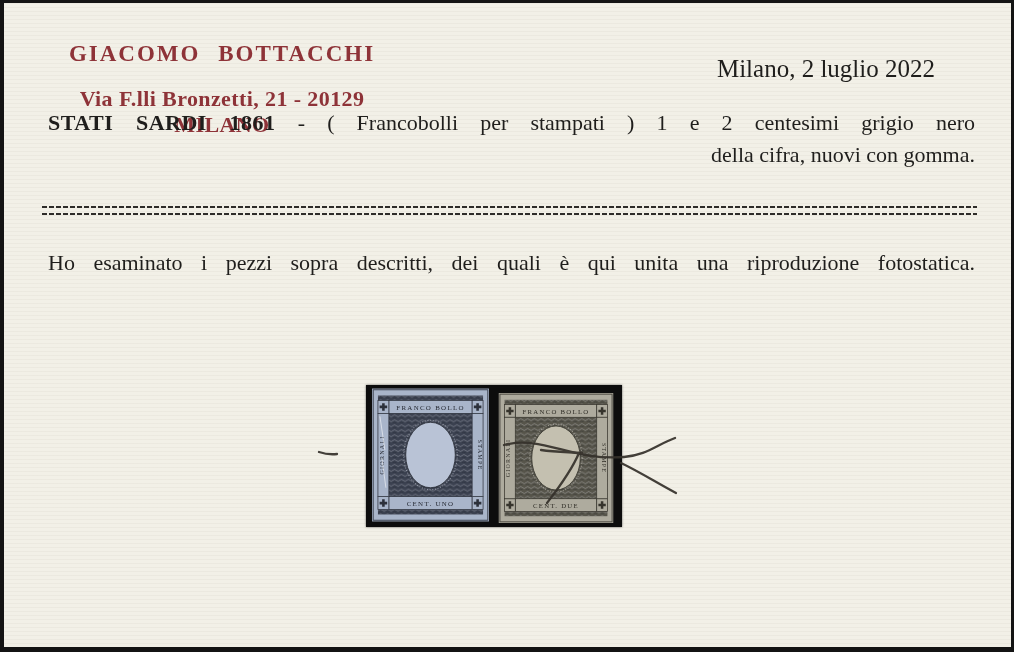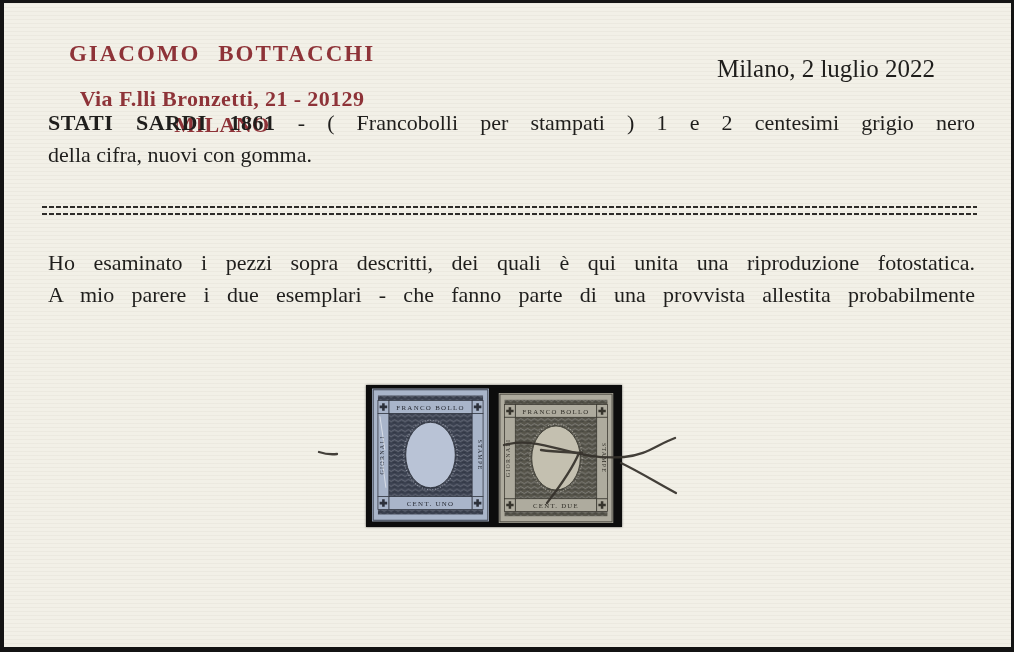--- a/index.html
+++ b/index.html
@@ -36,21 +36,21 @@
   }
   .date-line{
     position:absolute; right:76px; top:52px;
     font-size:25px;
   }
   .para{
     position:absolute; left:44px; right:36px;
     font-size:22px; line-height:32px;
   }
   .para .jline{ text-align:justify; text-align-last:justify; white-space:nowrap; }
-  .para .lline{ text-align:left; }
+  .para .lline{ text-align:right; }
   .para1{ top:104px; }
   .para2{ top:220px;margin-top:24px; }
   .bold-lead{ font-weight:bold; letter-spacing:0.5px; }
   .divider{
     position:absolute; left:38px; right:34px; top:203px; height:9px;
     background:
       repeating-linear-gradient(90deg,#2e2c29 0px,#2e2c29 5px,rgba(0,0,0,0) 5px,rgba(0,0,0,0) 7px) top left / 100% 2px no-repeat,
       repeating-linear-gradient(90deg,#2e2c29 0px,#2e2c29 5px,rgba(0,0,0,0) 5px,rgba(0,0,0,0) 7px) bottom left / 100% 2px no-repeat;
   }
   .stamps-area{
@@ -81,21 +81,20 @@
 
   <div class="para para1">
     <div class="jline"><span class="bold-lead">STATI SARDI 1861</span><span> - ( Francobolli per stampati ) 1 e 2 centesimi grigio nero</span></div>
     <div class="lline">della cifra, nuovi con gomma.</div>
   </div>
 
   <div class="divider"></div>
 
   <div class="para para2">
     <div class="jline">Ho esaminato i pezzi sopra descritti, dei quali è qui unita una riproduzione fotostatica.</div>
-    <div class="jline">A mio parere i due esemplari - che fanno parte di una provvista allestita probabilmente</div>
   </div>
 
   <div class="stamps-area">
 
     <svg width="0" height="0" style="position:absolute">
       <defs>
         <pattern id="moire" width="7" height="5" patternUnits="userSpaceOnUse">
           <path d="M0,2.5 Q1.75,0.5 3.5,2.5 T7,2.5" fill="none" stroke="rgba(235,238,245,0.40)" stroke-width="0.7"></path>
           <path d="M0,5 Q1.75,3 3.5,5 T7,5" fill="none" stroke="rgba(15,17,24,0.55)" stroke-width="0.5"></path>
         </pattern>

